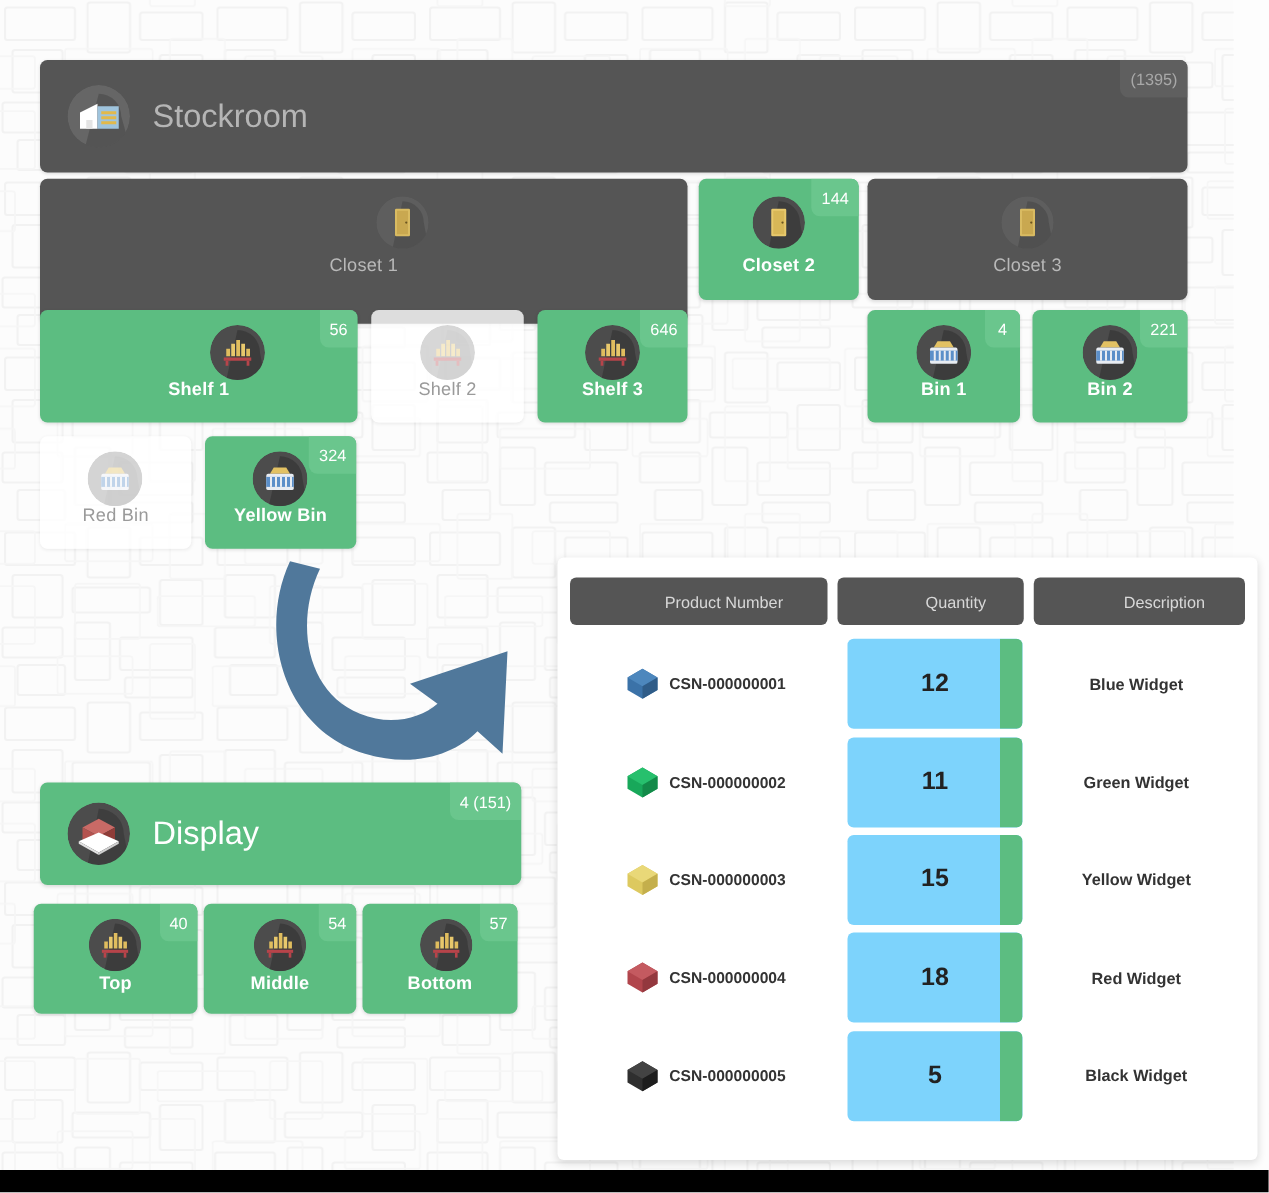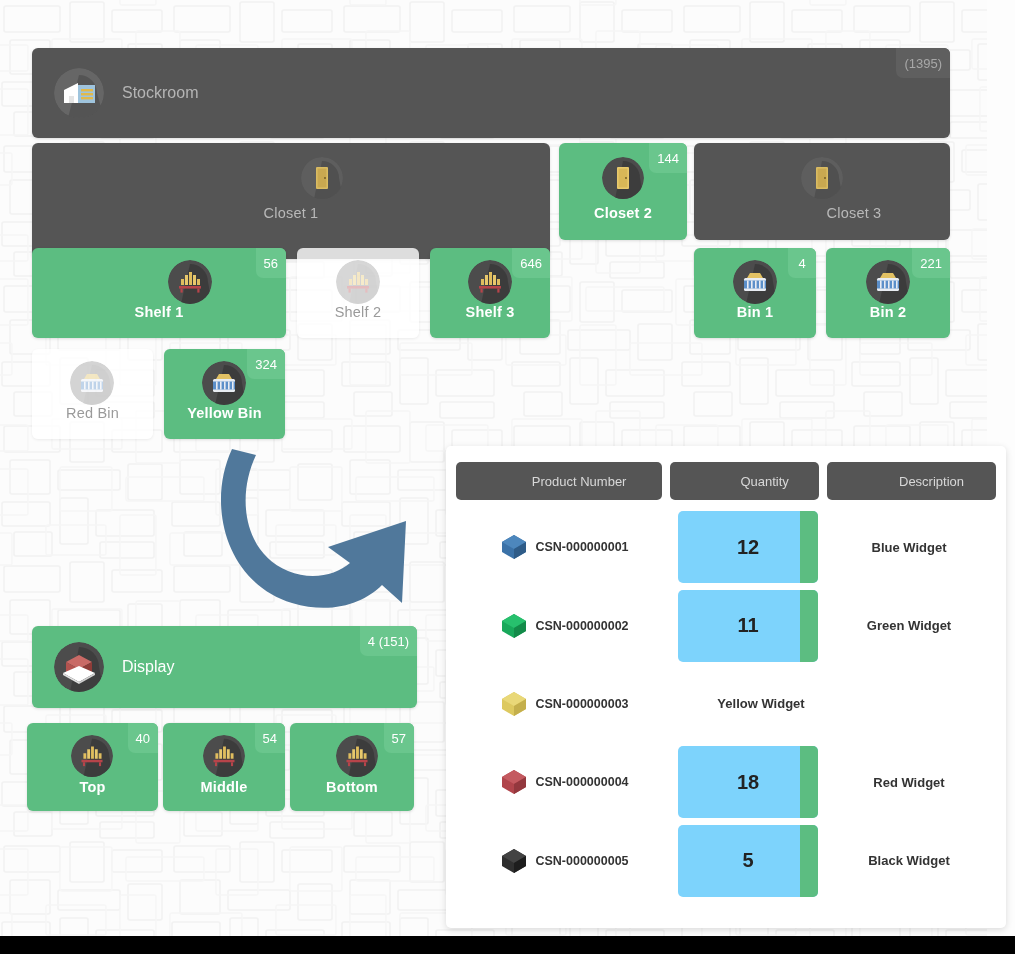--- a/index.html
+++ b/index.html
@@ -109,21 +109,21 @@
     transform: translateY(-50%);
     width: 50px; height: 50px;
     border-radius: 50%;
     overflow: hidden;
   }
   .headtile .head-title {
     position: absolute;
     left: 90px;
     top: 50%;
     transform: translateY(-50%);
-    font-size: 16px;
+    font-size: 26px;
     color: #ffffff;
   }
   .headtile.dark .head-title { color: #b5b5b5; }
 
   
   #flow-arrow {
     position: absolute;
     left: 196px;
     top: 443px;
     width: 230px;
@@ -316,21 +316,21 @@
   <div class="tile dark" style="left:694px; top:143px; width:256px; height:97px;">
     <div class="tile-icon" style="left:107px; top:14px; width:42px; height:42px;">
       <svg viewBox="0 0 42 42" width="42" height="42">
         <circle cx="21" cy="21" r="21" fill="#5e5e5e"></circle>
         <path d="M21 4 A17 17 0 0 1 38 21 L42 42 L13 42 Z" fill="#4a4a4a" opacity="0.7"></path>
         <rect x="15" y="10" width="12" height="22" rx="1" fill="#d9bb62"></rect>
         <rect x="16.6" y="11.6" width="8.8" height="18.8" fill="#c9a850"></rect>
         <circle cx="24" cy="21" r="0.9" fill="#6b5520"></circle>
       </svg>
     </div>
-    <div class="tile-label" style="top:62px;margin-left:32px;">Closet 3</div>
+    <div class="tile-label" style="top:62px;">Closet 3</div>
   </div>
 
   <div class="tile green" style="left:32px; top:248px; width:254px; height:90px;">
     <div class="tile-badge">56</div>
     <div class="tile-icon" style="left:136px; top:12px; width:44px; height:44px;">
       <svg viewBox="0 0 44 44" width="44" height="44">
         <circle cx="22" cy="22" r="22" fill="#4c4c4c"></circle>
         <path d="M22 4 A18 18 0 0 1 40 22 L44 44 L13 44 Z" fill="#383838" opacity="0.8"></path>
         <rect x="11" y="26" width="22" height="2.6" fill="#b7444a"></rect>
         <rect x="12.5" y="28.6" width="2.2" height="4" fill="#b7444a"></rect>
@@ -585,20 +585,24 @@
 
       <div class="trow">
         <div class="cell-pn">
           <svg class="hexicon" viewBox="0 0 34 30">
             <polygon points="17,3 29,10 29,20 17,27 5,20 5,10" fill="#ddc95f"></polygon>
             <polygon points="17,3 29,10 17,17 5,10" fill="#e9d878"></polygon>
             <polygon points="17,17 29,10 29,20 17,27" fill="#c4af4c"></polygon>
           </svg>
           <div class="pn-text">CSN-000000003</div>
         </div>
+        <div class="cell-qty">
+          <div class="qty-num">15</div>
+          <div class="qty-bar"></div>
+        </div>
         <div class="cell-desc">Yellow Widget</div>
       </div>
 
       <div class="trow">
         <div class="cell-pn">
           <svg class="hexicon" viewBox="0 0 34 30">
             <polygon points="17,3 29,10 29,20 17,27 5,20 5,10" fill="#b1454c"></polygon>
             <polygon points="17,3 29,10 17,17 5,10" fill="#c45a60"></polygon>
             <polygon points="17,17 29,10 29,20 17,27" fill="#93383e"></polygon>
           </svg>

